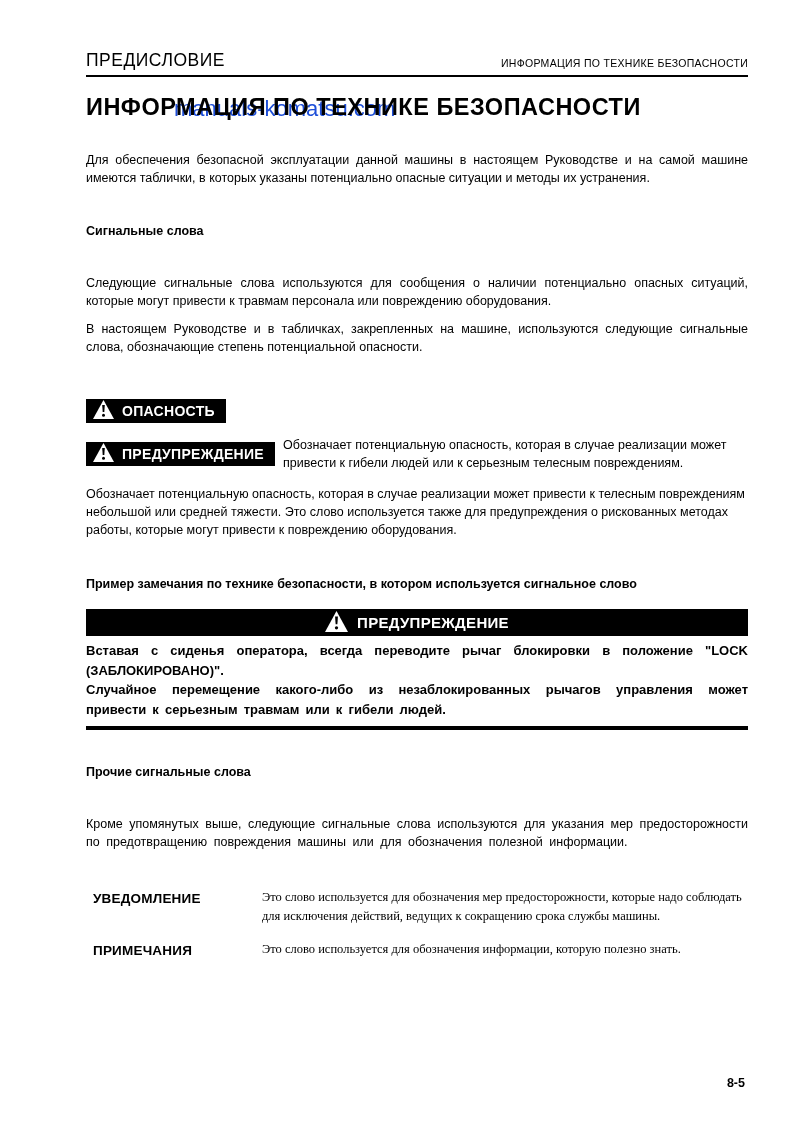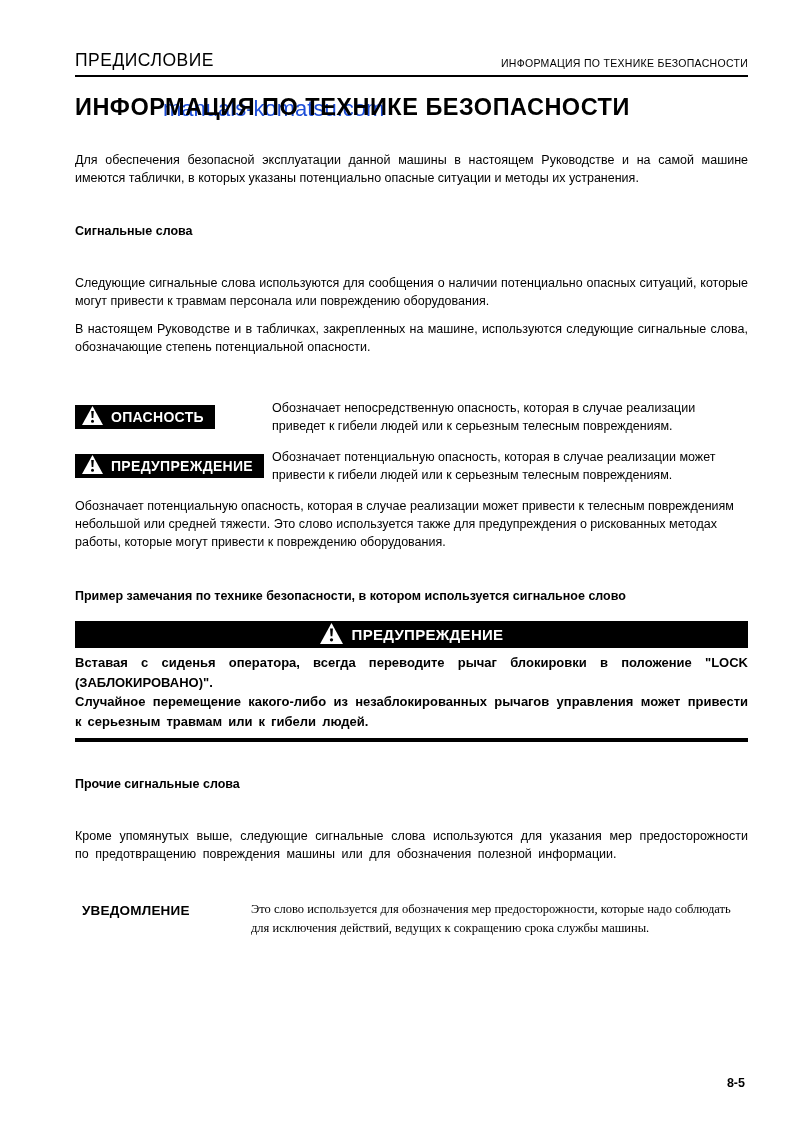--- a/index.html
+++ b/index.html
@@ -8,21 +8,21 @@
     width: 793px;
     height: 1123px;
     background: #ffffff;
     font-family: "Liberation Sans", sans-serif;
     color: #000;
     overflow: hidden;
     margin: 0 auto;
   }
   .content {
     position: absolute;
-    left: 75px;
+    left: 86px;
     right: 45px;
     top: 0;
   }
   
   .header-row {
     display: flex;
     justify-content: space-between;
     align-items: flex-end;
     margin-top: 50px;
   }
@@ -127,21 +127,20 @@
             <span class="tri-icon">
               <svg width="21" height="19" viewBox="0 0 21 19">
                   <path d="M10.5 0 L21 19 H0 Z" fill="#ffffff"></path>
                   <path d="M9.2 5 h2.6 l-0.5 7 h-1.6 Z" fill="#000000"></path>
                   <circle cx="10.5" cy="15.3" r="1.5" fill="#000000"></circle>
                 </svg>
             </span>
             <span>ОПАСНОСТЬ</span>
           </span>
         </div>
-        <p class="signal-desc">Обозначает непосредственную опасность, которая в случае реализации приведет к гибели людей или к серьезным телесным повреждениям.</p>
       </div>
 
       <div class="signal-row">
         <div class="signal-label-col">
           <span class="signal-box">
             <span class="tri-icon">
               <svg width="21" height="19" viewBox="0 0 21 19">
                   <path d="M10.5 0 L21 19 H0 Z" fill="#ffffff"></path>
                   <path d="M9.2 5 h2.6 l-0.5 7 h-1.6 Z" fill="#000000"></path>
                   <circle cx="10.5" cy="15.3" r="1.5" fill="#000000"></circle>
@@ -179,18 +178,22 @@
     <hr class="thick-rule">
 
     <p class="sub-heading mt-other-h">Прочие сигнальные слова</p>
     <p class="body-text mt-other-p">Кроме упомянутых выше, следующие сигнальные слова используются для указания мер предосторожности по предотвращению повреждения машины или для обозначения полезной информации.</p>
 
     <div class="notes">
       <div class="note-row">
         <span class="note-label">УВЕДОМЛЕНИЕ</span>
         <p class="note-desc">Это слово используется для обозначения мер предосторожности, которые надо соблюдать для исключения действий, ведущих к сокращению срока службы машины.</p>
       </div>
+      <div class="note-row">
+        <span class="note-label">ПРИМЕЧАНИЯ</span>
+        <p class="note-desc">Это слово используется для обозначения информации, которую полезно знать.</p>
+      </div>
     </div>
 
   </div>
 
   <div class="page-number">8-5</div>
 </div>
 
 </body></html>

